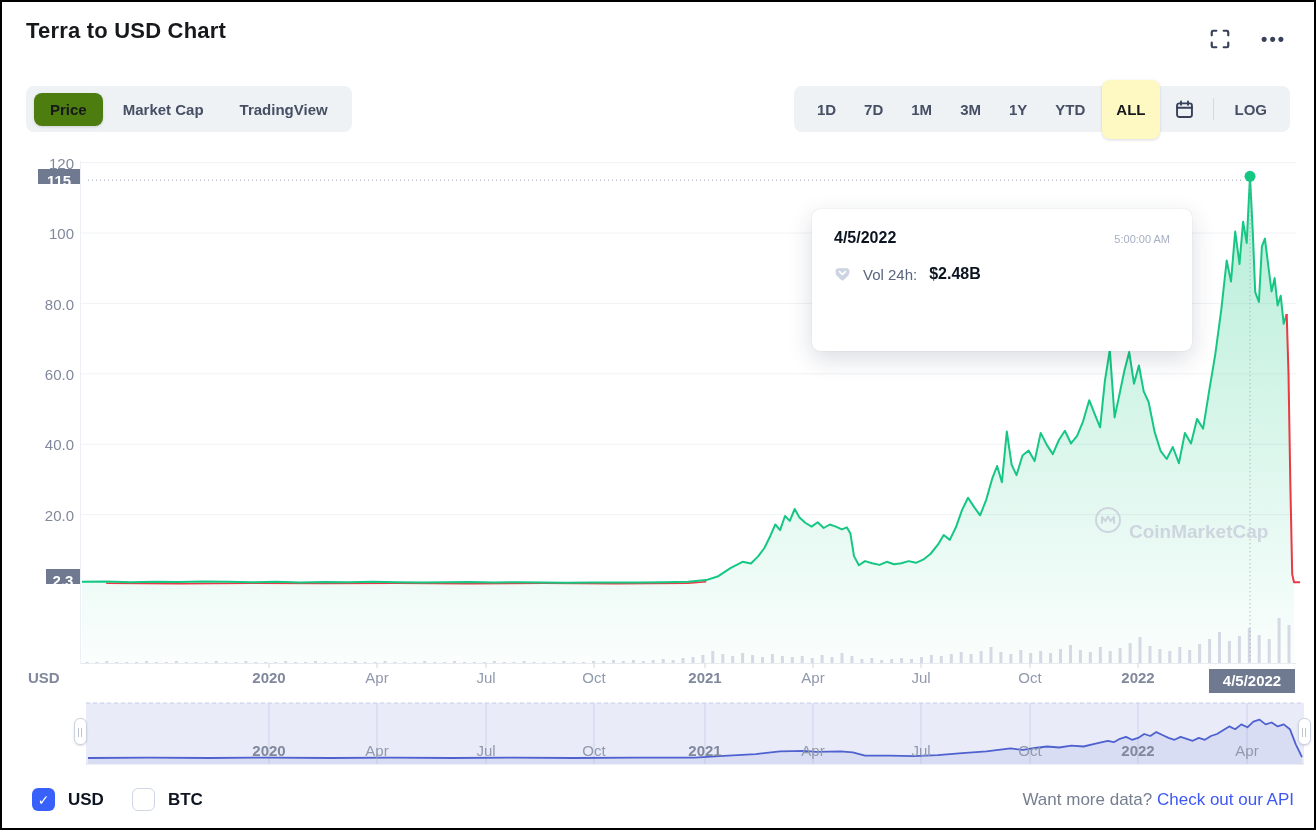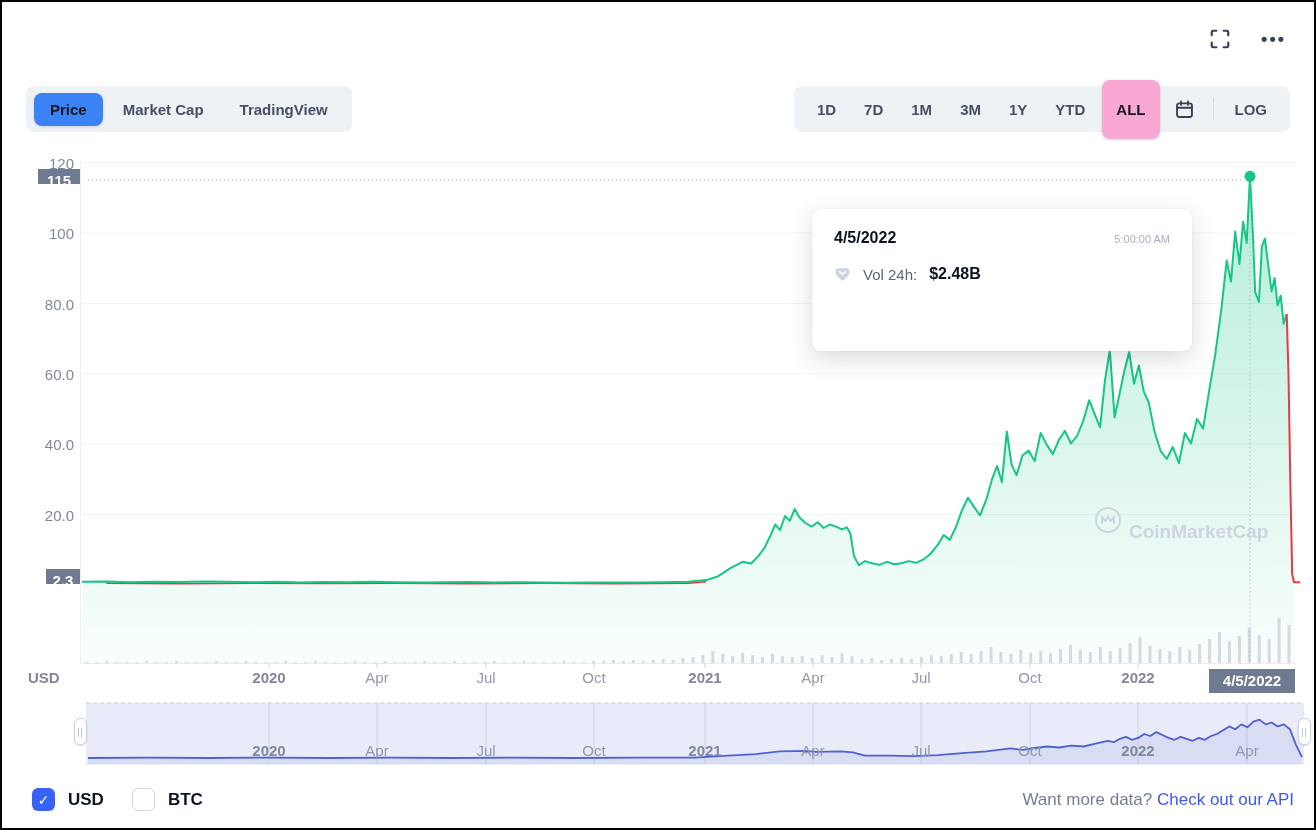--- a/index.html
+++ b/index.html
@@ -6,25 +6,25 @@
   *{box-sizing:border-box;font-family:"Liberation Sans","DejaVu Sans",sans-serif;}
   #page{position:relative;width:1316px;height:830px;background:#fff;border:2px solid #000;overflow:hidden;}
 
   .title{position:absolute;left:24px;top:16px;font-size:22px;font-weight:700;color:#17181b;letter-spacing:.2px;}
   .win-icons{position:absolute;right:28px;top:26px;display:flex;align-items:center;gap:30px;color:#39415a;}
   .fs-icon{width:22px;height:22px;display:block;}
   .dots{font-size:18px;font-weight:700;color:#39415a;letter-spacing:2px;line-height:10px;}
 
   .tab-group{position:absolute;left:24px;top:84px;height:46px;background:#eff2f5;border-radius:8px;display:flex;align-items:center;padding:4px 8px;gap:4px;}
   .tab{padding:8px 16px;font-size:15px;font-weight:700;color:#464f63;border-radius:8px;cursor:pointer;white-space:nowrap;}
-  .tab.active{background:#3b82f6;color:#17181b;box-shadow:0 1px 3px rgba(50,60,90,.18);}
+  .tab.active{background:#4d7c0f;color:#17181b;box-shadow:0 1px 3px rgba(50,60,90,.18);}
 
   .range-group{position:absolute;right:24px;top:84px;height:46px;background:#eff2f5;border-radius:8px;display:flex;align-items:center;padding:4px 12px;gap:6px;}
   .range-btn{padding:7px 11px;font-size:15px;font-weight:700;color:#464f63;border-radius:8px;cursor:pointer;white-space:nowrap;}
-  .range-btn.active{background:#f9a8d4;color:#17181b;box-shadow:0 1px 3px rgba(50,60,90,.18);padding:21px 14px;}
+  .range-btn.active{background:#fef9c3;color:#17181b;box-shadow:0 1px 3px rgba(50,60,90,.18);padding:21px 14px;}
   .cal-btn{padding:4px 8px;cursor:pointer;display:flex;align-items:center;}
   .vdiv{width:1px;height:22px;background:#d4d9e2;margin:0 4px;}
 
   .ylab{position:absolute;width:50px;text-align:right;font-size:15px;color:#80889d;}
   .badge{position:absolute;background:#6f7a90;color:#fff;font-size:15px;font-weight:700;text-align:center;line-height:23px;height:15px;}
   .xlab{position:absolute;width:90px;text-align:center;font-size:15px;color:#9099ad;top:667px;}
   .xlab.bold{font-weight:700;color:#80889d;}
   .navlab{position:absolute;width:90px;text-align:center;font-size:15px;color:#9099ad;top:740px;}
   .navlab.bold{font-weight:700;color:#80889d;}
   .usd-axis{position:absolute;left:26px;top:667px;font-size:15px;font-weight:700;color:#80889d;}
@@ -52,20 +52,21 @@
   .cb.checked{background:#3861fb;}
   .cb.unchecked{background:#fff;border:1px solid #cfd6e4;}
   .cb-label{font-size:17px;font-weight:600;color:#0d1421;}
   .footer-right{position:absolute;right:20px;top:788px;font-size:17px;color:#757e90;}
   .footer-right a{color:#3d58f5;text-decoration:none;cursor:pointer;}
 </style>
 </head>
 <body>
 <div id="page">
 
+  <div class="title">Terra to USD Chart</div>
   <div class="win-icons">
     <svg class="fs-icon" viewBox="0 0 24 24" fill="none" stroke="#39415a" stroke-width="2.4" stroke-linecap="round">
       <path d="M3 8 V4.5 Q3 3 4.5 3 H8"></path>
         <path d="M16 3 H19.5 Q21 3 21 4.5 V8"></path>
       <path d="M21 16 V19.5 Q21 21 19.5 21 H16"></path>
         <path d="M8 21 H4.5 Q3 21 3 19.5 V16"></path>
     </svg>
     <div class="dots">•••</div>
   </div>
 

